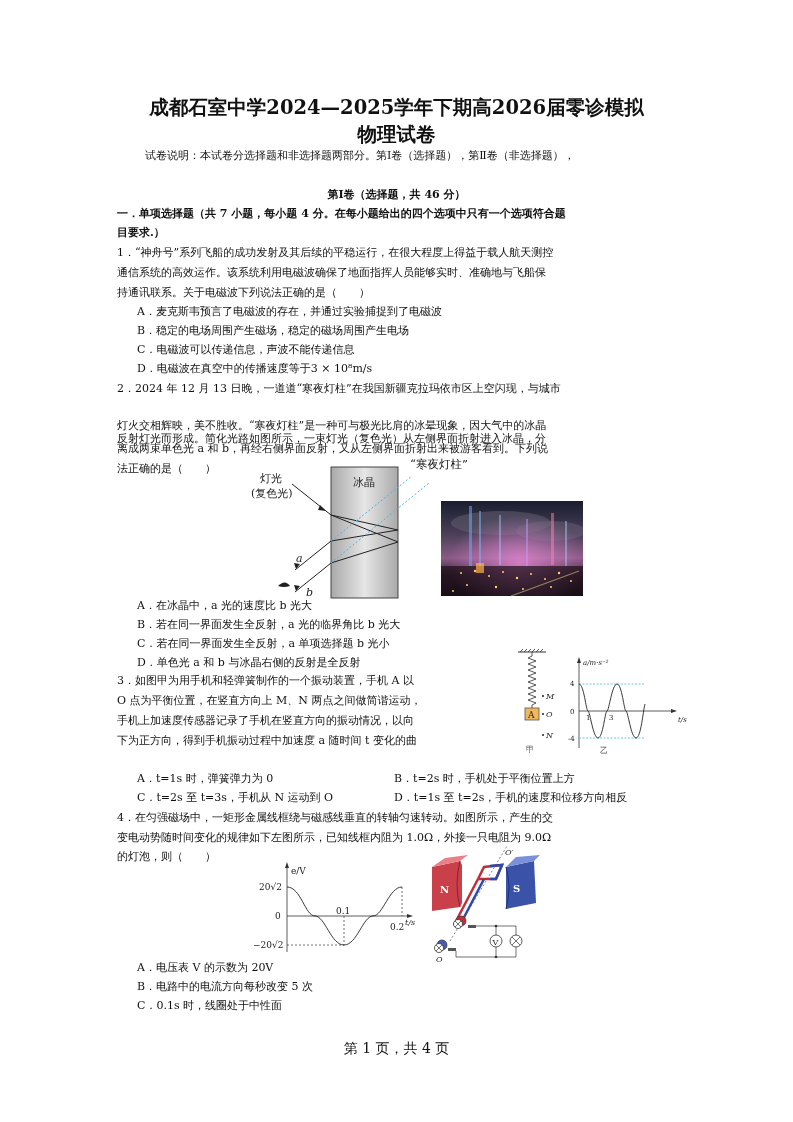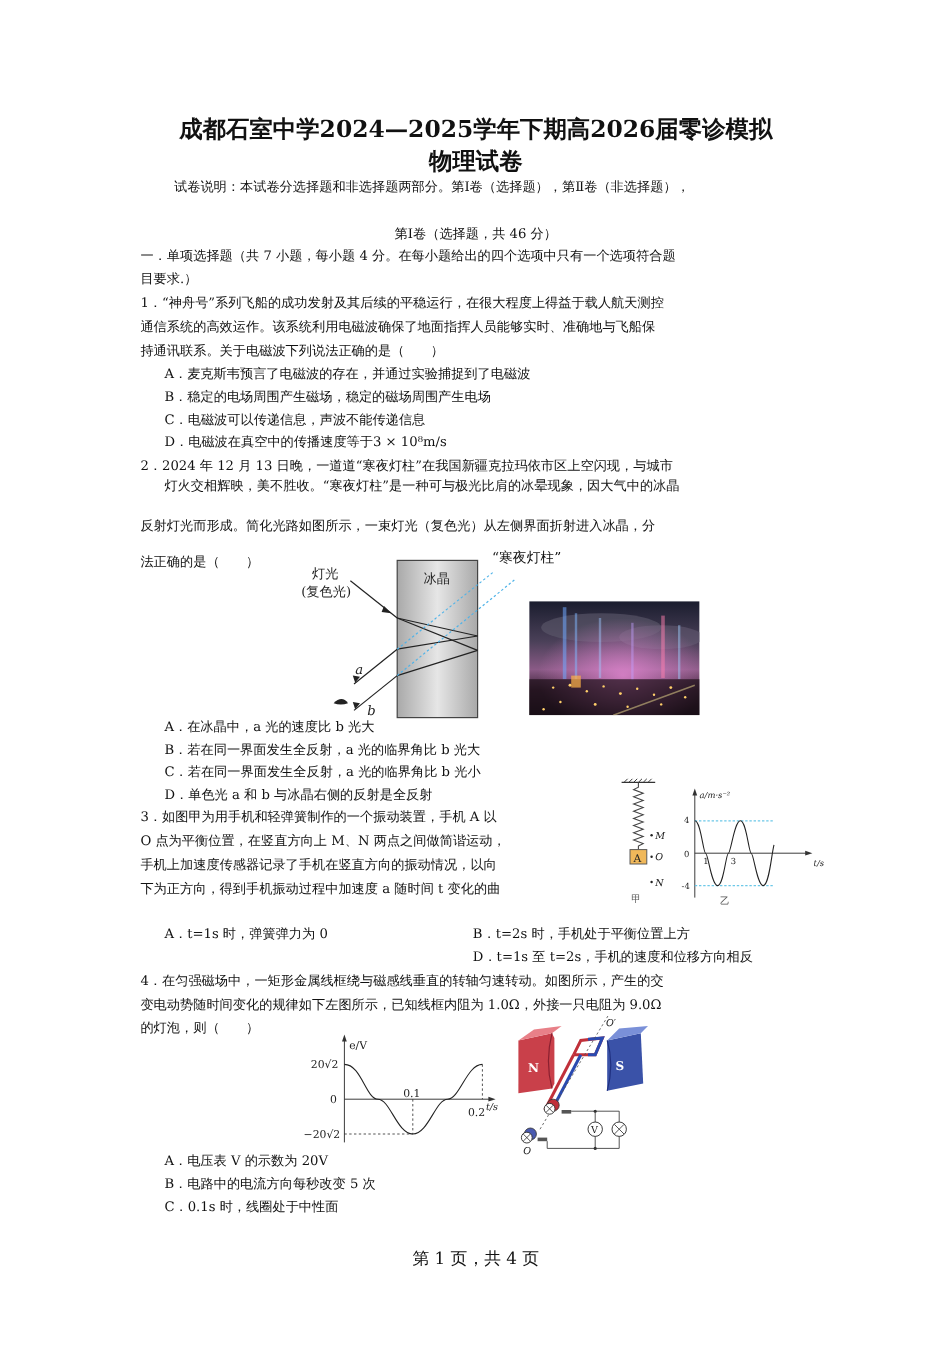--- a/index.html
+++ b/index.html
@@ -5,21 +5,21 @@
     * { box-sizing: border-box; margin: 0; padding: 0; }
     html, body { width: 793px; height: 1122px; background: #fff; }
     body { position: relative; font-family: "DejaVu Serif", "Liberation Serif", serif; color: #111; overflow: hidden; }
     .page { position: absolute; left: 0; top: 0; width: 684px; height: 1122px; }
     .title1 { position: absolute; left: 0; width: 793px; top: 94px; text-align: center; font-size: 19.5px; font-weight: bold; letter-spacing: 0px; }
     .title2 { position: absolute; left: 0; width: 793px; top: 121px; text-align: center; font-size: 19.5px; font-weight: bold; }
     .ln { position: absolute; left: 117px; font-size: 11px; line-height: 20px; white-space: nowrap; }
     .ind { left: 145px; }
     .opt { left: 137px; }
     .center { left: 0; width: 793px; text-align: center; }
-    .bold { font-weight: normal; }
+    .bold { font-weight: bold; }
     .fig { position: absolute; }
     .footer { position: absolute; left: 0; width: 793px; top: 1040px; text-align: center; font-size: 14px; }
     svg text { font-family: "DejaVu Serif", "Liberation Serif", serif; }
   </style>
 </head>
 <body>
 
 <div class="page">
 
   <div class="title1">成都石室中学2024—2025学年下期高2026届零诊模拟</div>
@@ -33,22 +33,23 @@
 
   <div class="ln" style="top:243px;">1．“神舟号”系列飞船的成功发射及其后续的平稳运行，在很大程度上得益于载人航天测控</div>
   <div class="ln" style="top:263px;">通信系统的高效运作。该系统利用电磁波确保了地面指挥人员能够实时、准确地与飞船保</div>
   <div class="ln" style="top:283px;">持通讯联系。关于电磁波下列说法正确的是（　　）</div>
   <div class="ln opt" style="top:302px;">A．麦克斯韦预言了电磁波的存在，并通过实验捕捉到了电磁波</div>
   <div class="ln opt" style="top:321px;">B．稳定的电场周围产生磁场，稳定的磁场周围产生电场</div>
   <div class="ln opt" style="top:340px;">C．电磁波可以传递信息，声波不能传递信息</div>
   <div class="ln opt" style="top:359px;">D．电磁波在真空中的传播速度等于3 × 10⁸m/s</div>
 
   <div class="ln" style="top:379px;">2．2024 年 12 月 13 日晚，一道道“寒夜灯柱”在我国新疆克拉玛依市区上空闪现，与城市</div>
-  <div class="ln" style="top:395px;margin-left:20px;">灯火交相辉映，美不胜收。“寒夜灯柱”是一种可与极光比肩的冰晕现象，因大气中的冰晶</div>
+  <div class="ln" style="top:416px;">灯火交相辉映，美不胜收。“寒夜灯柱”是一种可与极光比肩的冰晕现象，因大气中的冰晶</div>
   <div class="ln" style="top:429px;">反射灯光而形成。简化光路如图所示，一束灯光（复色光）从左侧界面折射进入冰晶，分</div>
+  <div class="ln" style="top:439px;">离成两束单色光 a 和 b，再经右侧界面反射，又从左侧界面折射出来被游客看到。下列说</div>
   <div class="ln" style="top:459px;">法正确的是（　　）</div>
 
   <svg class="fig" style="left:240px; top:455px;" width="200" height="145" viewBox="0 0 200 145">
     <defs>
       <linearGradient id="ice" x1="0" x2="1" y1="0" y2="0">
         <stop offset="0" stop-color="#a9a9a9"></stop>
         <stop offset="0.5" stop-color="#e6e6e6"></stop>
         <stop offset="1" stop-color="#a9a9a9"></stop>
       </linearGradient>
     </defs>
@@ -119,21 +120,21 @@
         <circle cx="82" cy="88" r="1"></circle>
       <circle cx="110" cy="86" r="1"></circle>
         <circle cx="12" cy="90" r="1"></circle>
     </g>
     <rect x="35" y="62" width="8" height="10" fill="#ffb347" opacity="0.7"></rect>
     <line x1="70" y1="95" x2="138" y2="70" stroke="#d0c080" stroke-width="1.2" opacity="0.6"></line>
   </svg>
 
   <div class="ln opt" style="top:596px;">A．在冰晶中，a 光的速度比 b 光大</div>
   <div class="ln opt" style="top:615px;">B．若在同一界面发生全反射，a 光的临界角比 b 光大</div>
-  <div class="ln opt" style="top:634px;">C．若在同一界面发生全反射，a 光的临界角比 b 光小</div>
+  <div class="ln opt" style="top:634px;">C．若在同一界面发生全反射，a 单项选择题 b 光小</div>
   <div class="ln opt" style="top:653px;">D．单色光 a 和 b 与冰晶右侧的反射是全反射</div>
 
   <div class="ln" style="top:671px;">3．如图甲为用手机和轻弹簧制作的一个振动装置，手机 A 以</div>
   <div class="ln" style="top:691px;">O 点为平衡位置，在竖直方向上 M、N 两点之间做简谐运动，</div>
   <div class="ln" style="top:711px;">手机上加速度传感器记录了手机在竖直方向的振动情况，以向</div>
   <div class="ln" style="top:731px;">下为正方向，得到手机振动过程中加速度 a 随时间 t 变化的曲</div>
 
   <svg class="fig" style="left:512px; top:648px;" width="195" height="110" viewBox="0 0 195 110">
 
     <line x1="6" y1="4" x2="34" y2="4" stroke="#333" stroke-width="1"></line>
@@ -170,20 +171,21 @@
     <text x="74" y="72" font-size="7" fill="#222">1</text>
     <text x="97" y="72" font-size="7" fill="#222">3</text>
     <line x1="67" y1="36" x2="133" y2="36" stroke="#6cc8e8" stroke-width="1" stroke-dasharray="2,1.5"></line>
     <line x1="67" y1="90" x2="133" y2="90" stroke="#6cc8e8" stroke-width="1" stroke-dasharray="2,1.5"></line>
     <path d="M67,36 C72,36 74,63 76,63 C78,63 81,90 86,90 C91,90 93,63 95,63 C97,63 100,36 105,36 C110,36 112,63 114,63 C116,63 119,90 124,90 C129,90 131,63 133,56" fill="none" stroke="#222" stroke-width="0.9"></path>
     <text x="88" y="105" font-size="8" fill="#555">乙</text>
   </svg>
 
   <div class="ln opt" style="top:769px;">A．t=1s 时，弹簧弹力为 0</div>
   <div class="ln" style="top:769px; left:394px;">B．t=2s 时，手机处于平衡位置上方</div>
+  <div class="ln opt" style="top:788px;">C．t=2s 至 t=3s，手机从 N 运动到 O</div>
   <div class="ln" style="top:788px; left:394px;">D．t=1s 至 t=2s，手机的速度和位移方向相反</div>
 
   <div class="ln" style="top:808px;">4．在匀强磁场中，一矩形金属线框绕与磁感线垂直的转轴匀速转动。如图所示，产生的交</div>
   <div class="ln" style="top:828px;">变电动势随时间变化的规律如下左图所示，已知线框内阻为 1.0Ω，外接一只电阻为 9.0Ω</div>
   <div class="ln" style="top:847px;">的灯泡，则（　　）</div>
 
   <svg class="fig" style="left:245px; top:860px;" width="175" height="95" viewBox="0 0 175 95">
     <line x1="42" y1="92" x2="42" y2="5" stroke="#333" stroke-width="0.8"></line>
     <polygon points="42,2 40,8 44,8" fill="#333"></polygon>
     <line x1="42" y1="56" x2="165" y2="56" stroke="#333" stroke-width="0.8"></line>

